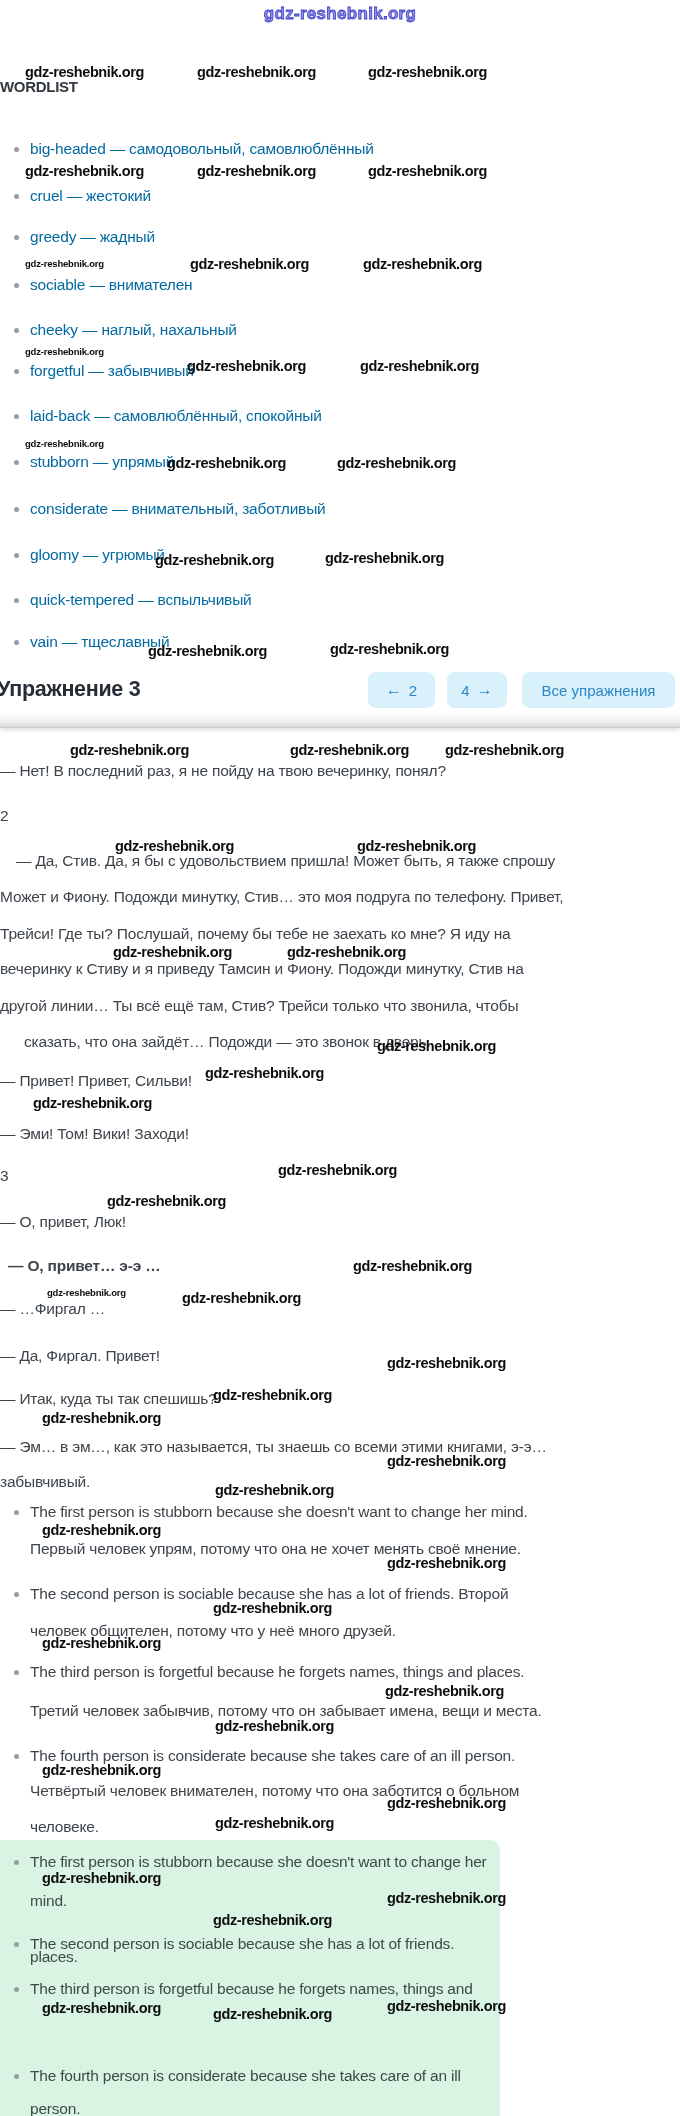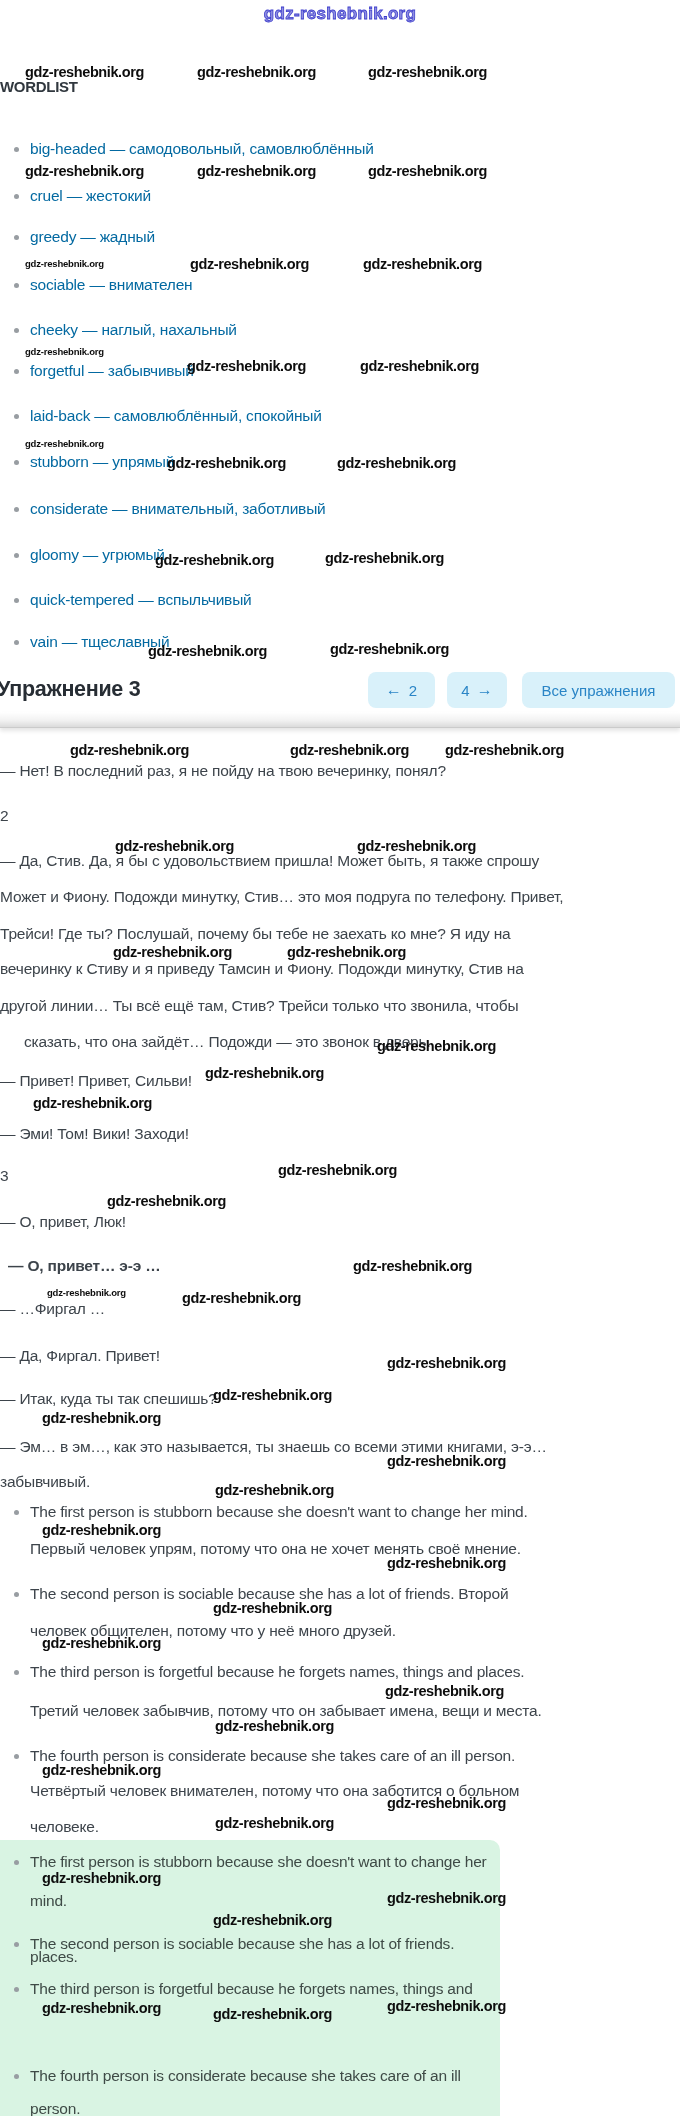--- a/index.html
+++ b/index.html
@@ -102,21 +102,21 @@
 
   <button class="btn" id="btn-all" style="background: rgb(217, 241, 250); color: rgb(42, 133, 198);">
     <span>Все упражнения</span>
   </button>
 
   <div class="card-shadow"></div>
 
   <div id="dialogue">
       <div class="abs body-text" style="left: 0px; top: 762px;">— Нет! В последний раз, я не пойду на твою вечеринку, понял?</div>
       <div class="abs body-text" style="left: 0px; top: 807px;">2</div>
-      <div class="abs body-text" style="left: 0px; top: 852px;">— Да, Стив. Да, я бы с удовольствием пришла! Может быть, я также спрошу</div>
+      <div class="abs body-text" style="left: 0px; top: 852px; padding-left: 16px;">— Да, Стив. Да, я бы с удовольствием пришла! Может быть, я также спрошу</div>
       <div class="abs body-text" style="left: 0px; top: 888px;">Может и Фиону. Подожди минутку, Стив… это моя подруга по телефону. Привет,</div>
       <div class="abs body-text" style="left: 0px; top: 925px;">Трейси! Где ты? Послушай, почему бы тебе не заехать ко мне? Я иду на</div>
       <div class="abs body-text" style="left: 0px; top: 960px;">вечеринку к Стиву и я приведу Тамсин и Фиону. Подожди минутку, Стив на</div>
       <div class="abs body-text" style="left: 0px; top: 997px;">другой линии… Ты всё ещё там, Стив? Трейси только что звонила, чтобы</div>
       <div class="abs body-text" style="left: 0px; top: 1033px; margin-left: 24px;">сказать, что она зайдёт… Подожди — это звонок в дверь.</div>
       <div class="abs body-text" style="left: 0px; top: 1072px;">— Привет! Привет, Сильви!</div>
       <div class="abs body-text" style="left: 0px; top: 1125px;">— Эми! Том! Вики! Заходи!</div>
       <div class="abs body-text" style="left: 0px; top: 1167px;">3</div>
       <div class="abs body-text" style="left: 0px; top: 1213px;">— О, привет, Люк!</div>
       <div class="abs body-text" style="left: 8px; top: 1257px; font-weight: bold;">— О, привет… э-э …</div>

